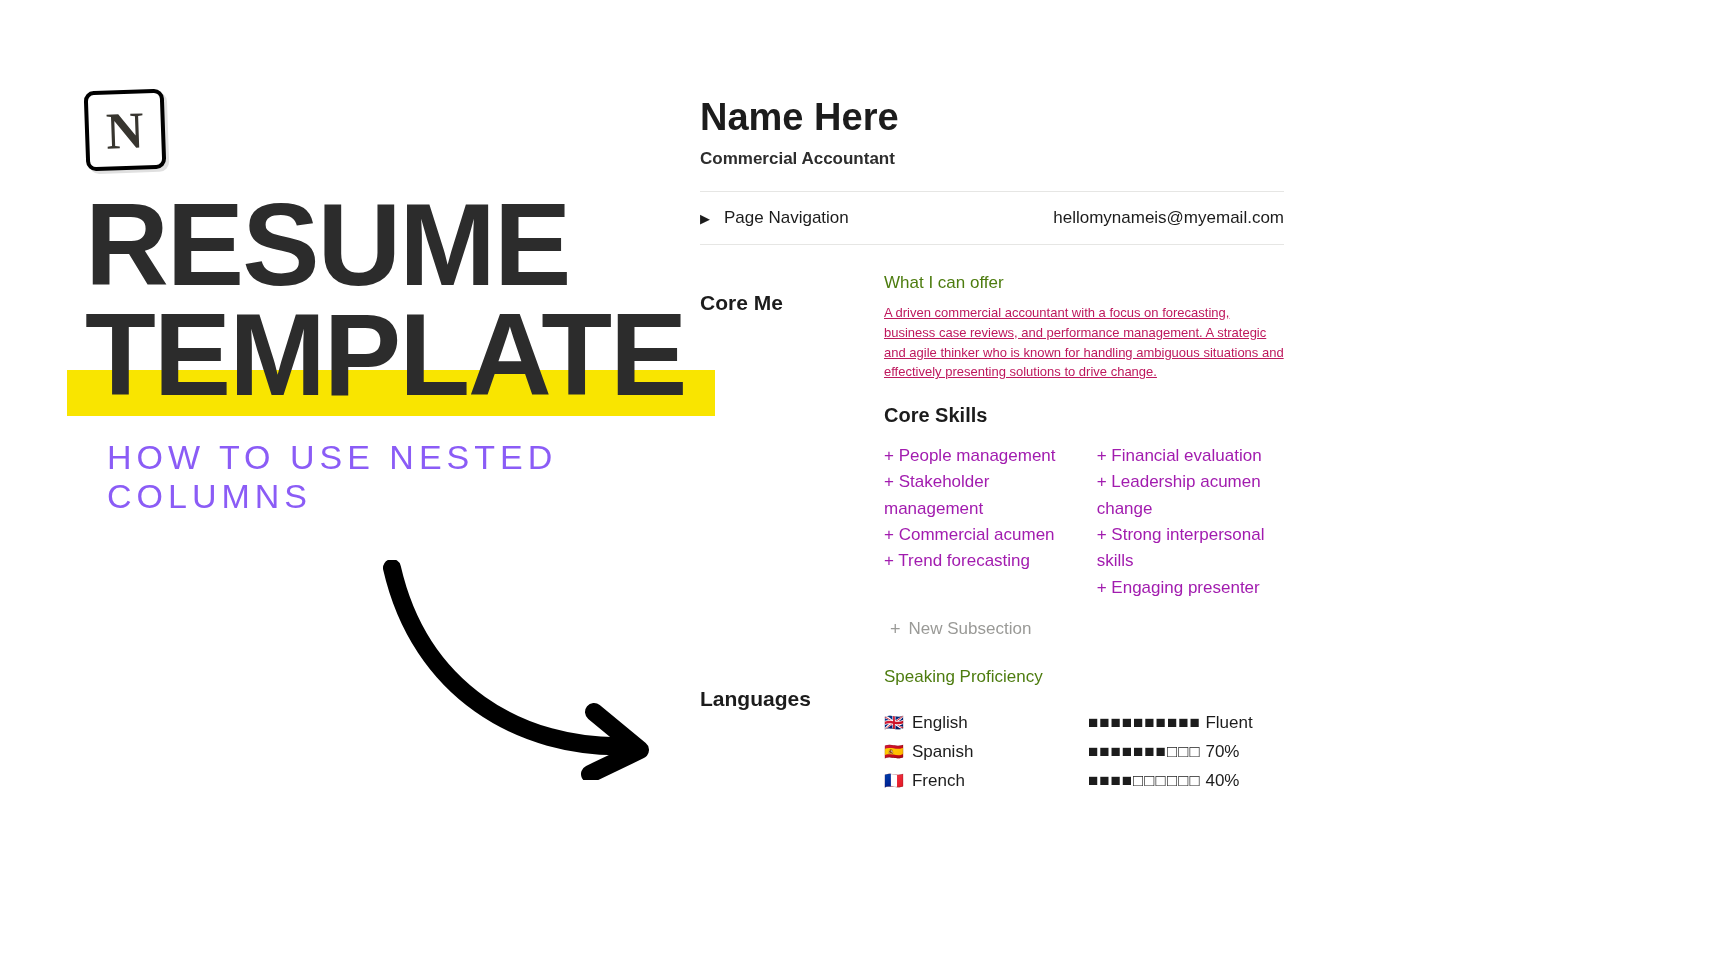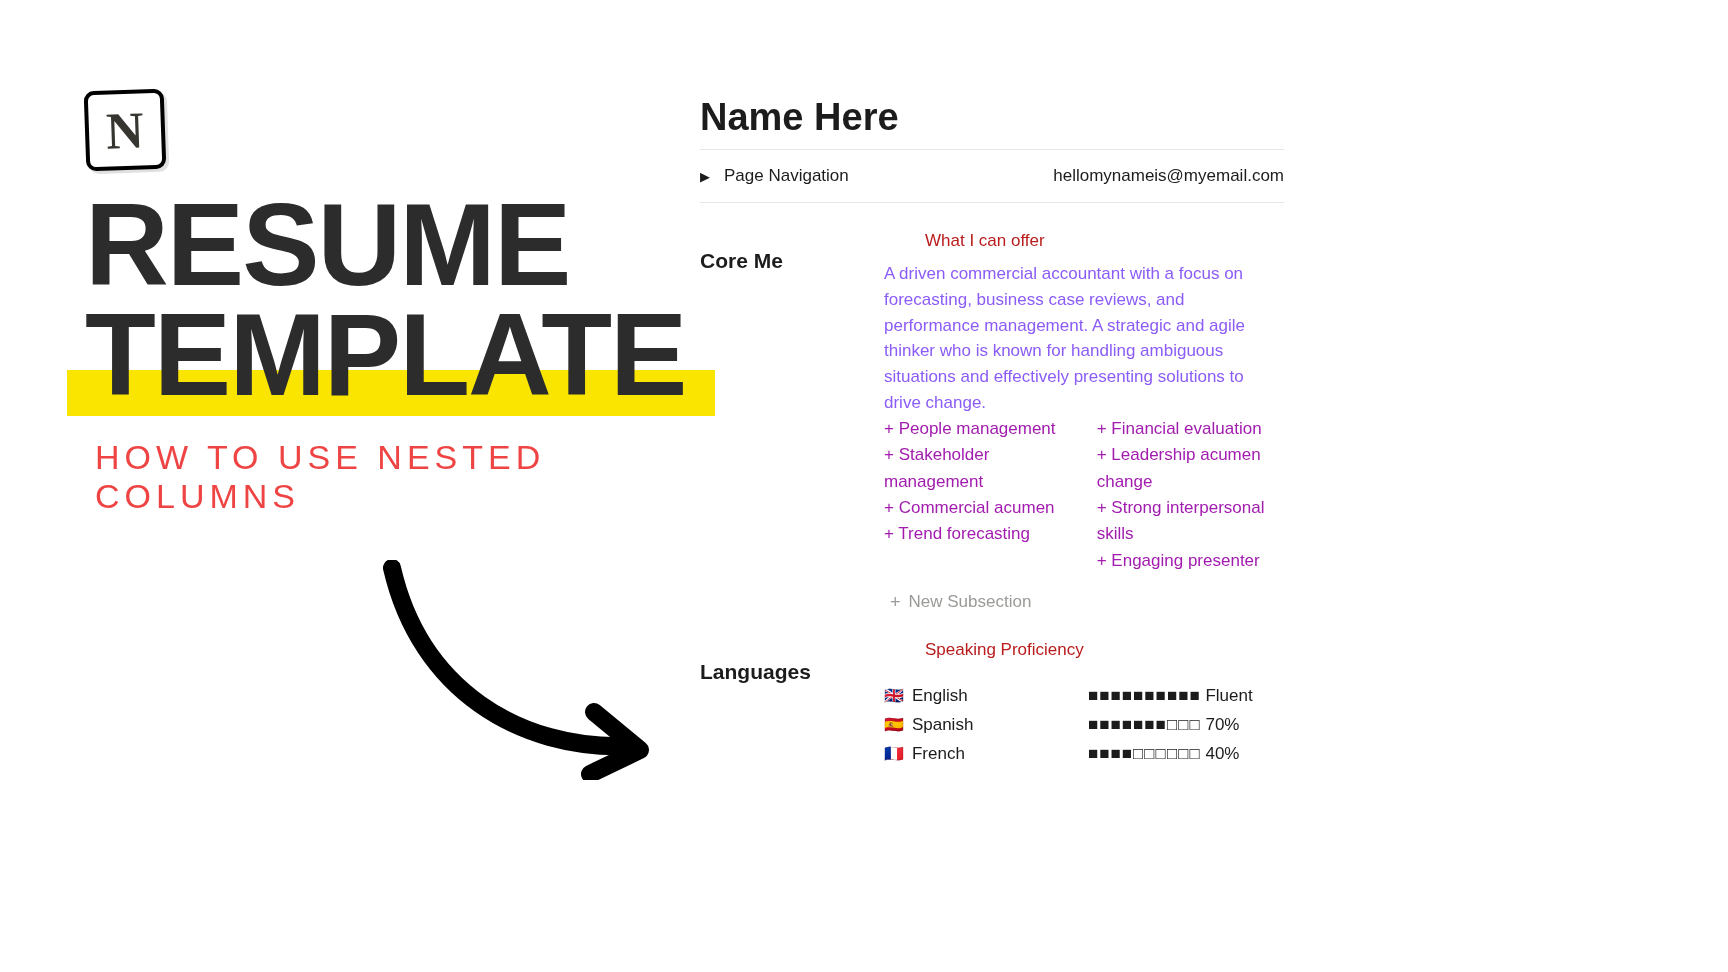--- a/index.html
+++ b/index.html
@@ -5,40 +5,40 @@
   * { margin: 0; padding: 0; box-sizing: border-box; }
   body { width: 1728px; height: 972px; background: #fff; font-family: -apple-system, BlinkMacSystemFont, "Segoe UI", Helvetica, Arial, sans-serif; color: #37352f; position: relative; overflow: hidden; }
   .canvas { position: absolute; inset: 0; }
 
   
   .promo { position: absolute; left: 85px; top: 90px; width: 600px; }
   .notion-logo { width: 80px; height: 80px; border: 4px solid #000; border-radius: 10px; display: flex; align-items: center; justify-content: center; font-family: Georgia, 'Times New Roman', serif; font-weight: 900; font-size: 52px; margin-bottom: 20px; background: #fff; box-shadow: 3px 3px 0 rgba(0,0,0,.12); transform: rotate(-2deg); }
   .big-title { font-weight: 900; font-size: 116px; line-height: 0.95; letter-spacing: -2px; color: #2c2c2c; font-family: Liberation Sans, sans-serif; }
   .big-title .hl { position: relative; display: inline-block; }
   .big-title .hl::after { content: ""; position: absolute; left: -18px; right: -30px; bottom: -6px; height: 46px; background: #f9e500; z-index: -1; }
-  .sub-title { margin-top: 28px; margin-left: 10px; font-size: 34px; letter-spacing: 5px; font-weight: 500; color: #ef4444; }
+  .sub-title { margin-top: 28px; margin-left: 22px; font-size: 34px; letter-spacing: 5px; font-weight: 500; color: #8b5cf6; }
   .arrow-wrap { position: absolute; left: 295px; top: 470px; width: 280px; height: 220px; }
 
   
   .page { position: absolute; left: 700px; top: 96px; width: 584px; font-size: 17px; }
   .page-title { font-size: 38px; font-weight: 800; color: #1c1c1c; margin-bottom: 10px; }
   .page-subtitle { font-size: 17px; font-weight: 700; color: #2d2d2d; margin-bottom: 22px; }
   .hr { border: none; border-top: 1px solid #e6e6e4; margin: 0; }
   .header-row { display: flex; align-items: center; justify-content: space-between; padding: 16px 0; }
   .toggle { display: flex; align-items: center; gap: 14px; color: #1c1c1c; font-size: 17px; }
   .tri { font-size: 13px; user-select: none; }
   .email { color: #1c1c1c; font-size: 17px; margin-left: 20px; }
 
   .row { display: flex; gap: 26px; margin-top: 28px; }
   .row .lcol { width: 158px; flex-shrink: 0; }
   .row .rcol { flex: 1; }
   .section-label { font-size: 21px; font-weight: 700; color: #1c1c1c; margin-top: 18px; }
   .section-label.lang { margin-top: 20px; }
-  .muted { color: #b91c1c; font-size: 17px; margin-bottom: 10px; margin-left: 41px; }
-  .para { font-size: 17px; line-height: 1.52; color: #8b5cf6; }
+  .muted { color: #4d7c0f; font-size: 17px; margin-bottom: 10px; }
+  .para { font-size: 13px; line-height: 1.52; color: #be185d; text-decoration: underline; }
 
   .h3 { font-size: 20px; font-weight: 800; color: #1c1c1c; margin-top: 22px; margin-bottom: 16px; }
   .skills { display: flex; gap: 38px; }
   .skills ul { list-style: none; font-size: 17px; line-height: 1.55; color: #a21caf; }
   .skills li::before { content: "+ "; }
 
   .new-sub { margin-top: 18px; color: #9a9a97; font-size: 17px; display: flex; align-items: center; gap: 8px; padding-left: 6px; }
   .plus-icon { font-size: 18px; line-height: 1; font-weight: 300; }
 
   .langs-row { margin-top: 28px; }
@@ -63,37 +63,39 @@
     <div class="arrow-wrap">
       <svg viewBox="0 0 280 220" width="280" height="220">
         <path d="M12 8 C 40 130, 140 190, 248 186" stroke="#000" stroke-width="18" fill="none" stroke-linecap="round"></path>
         <path d="M214 152 L260 190 L210 214" stroke="#000" stroke-width="18" fill="none" stroke-linecap="round" stroke-linejoin="round"></path>
       </svg>
     </div>
   </div>
 
   <div class="page">
     <div class="page-title">Name Here</div>
+    <div class="page-subtitle">Commercial Accountant</div>
     <hr class="hr">
     <div class="header-row">
       <div class="toggle">
         <span class="tri">▶</span>
         <span>Page Navigation</span>
       </div>
       <div class="email">hellomynameis@myemail.com</div>
     </div>
     <hr class="hr">
 
     <div class="row">
       <div class="lcol">
         <div class="section-label">Core Me</div>
       </div>
       <div class="rcol">
         <div class="muted">What I can offer</div>
         <div class="para">A driven commercial accountant with a focus on forecasting, business case reviews, and performance management. A strategic and agile thinker who is known for handling ambiguous situations and effectively presenting solutions to drive change.</div>
+        <div class="h3">Core Skills</div>
         <div class="skills">
           <ul>
             <li>People management</li>
             <li>Stakeholder management</li>
             <li>Commercial acumen</li>
             <li>Trend forecasting</li>
           </ul>
           <ul>
             <li>Financial evaluation</li>
             <li>Leadership acumen change</li>

